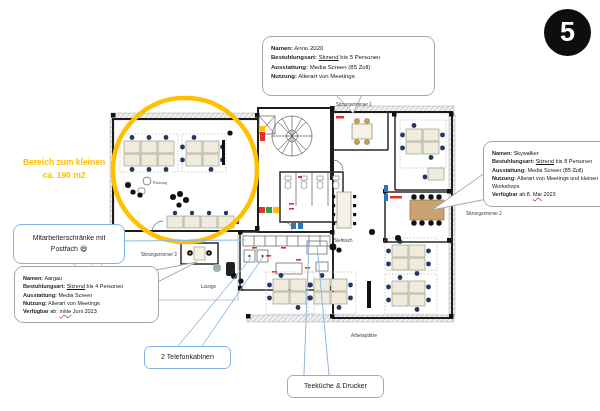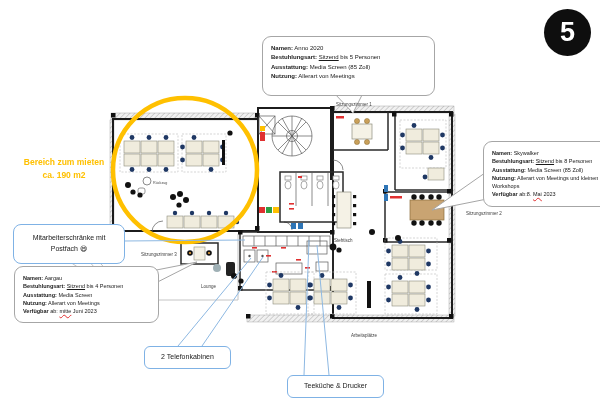--- a/index.html
+++ b/index.html
@@ -294,21 +294,21 @@
     <text class="lbl" x="336" y="106">Sitzungszimmer 1</text>
     <text class="lbl" x="466" y="215">Sitzungszimmer 2</text>
     <text class="lbl" x="141" y="256">Sitzungszimmer 3</text>
     <text class="lbl" x="201" y="288">Lounge</text>
     <text class="lbl" x="334" y="242">Stehtisch</text>
     <text class="lbl" x="351" y="337">Arbeitsplätze</text>
     <text class="lbl-s" x="153" y="184">Rückzug</text>
   </svg>
 
   <div class="area-label" style="left:12px;top:156px;width:104px;">
-    <div>Bereich zum mieten</div>
+    <div>Bereich zum kleinen</div>
     <div>ca. 190 m2</div>
   </div>
 
   <div class="callout big" style="left:262px;top:36px;width:155px;min-height:44px;">
       <div class="cl-line"><span style="font-weight: bold;">Namen:</span><span> Anno 2020</span></div>
       <div class="cl-line"><span style="font-weight: bold;">Bestuhlungsart:</span><span> </span><span style="text-decoration: underline;">Sitzend</span><span> bis 5 Personen</span></div>
       <div class="cl-line"><span style="font-weight: bold;">Ausstattung:</span><span> Media Screen (85 Zoll)</span></div>
       <div class="cl-line"><span style="font-weight: bold;">Nutzung:</span><span> Allerart von Meetings</span></div>
     </div>
   <div class="callout" style="left:483px;top:141px;width:114px;">

